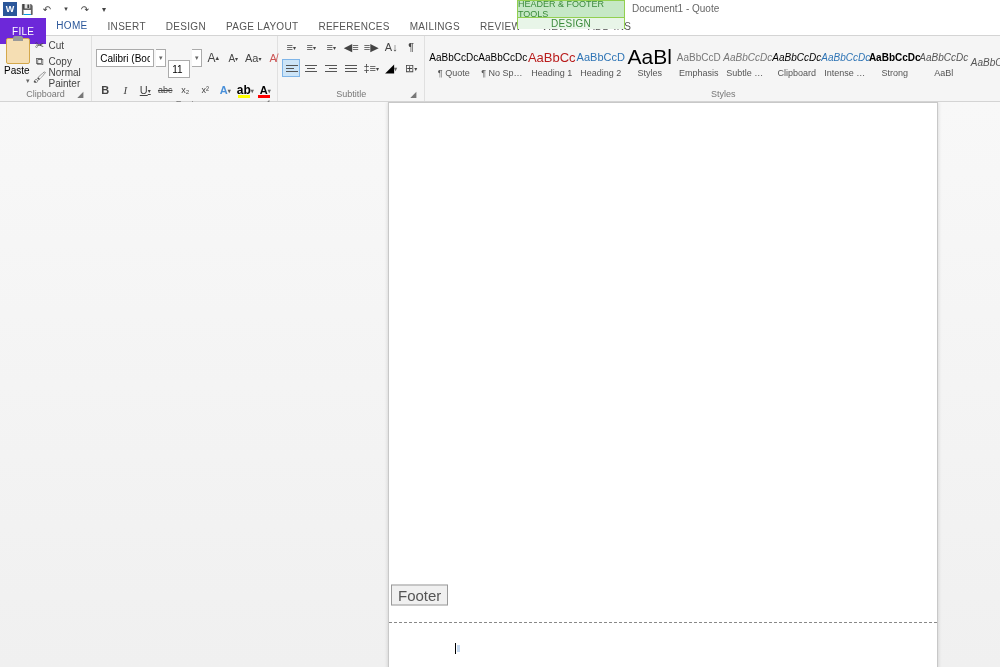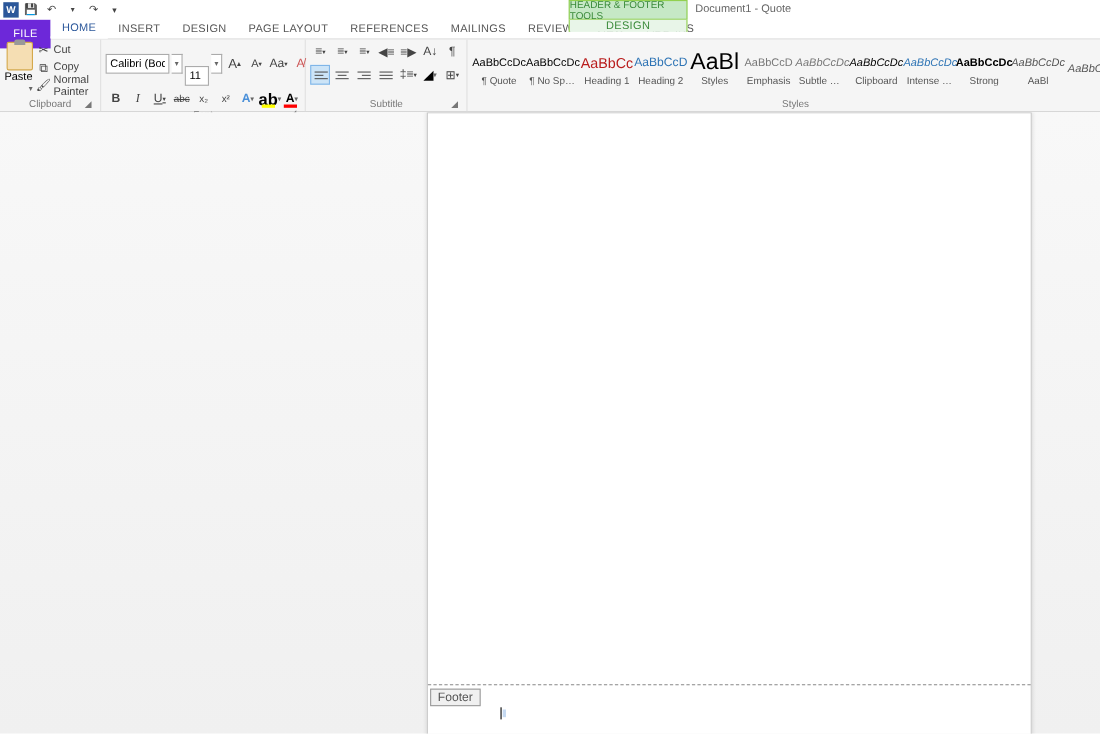--- a/index.html
+++ b/index.html
@@ -59,21 +59,21 @@
 
 .styles-body { display: flex; gap: 0; }
 .style-item { width: 49px; height: 48px; display: flex; flex-direction: column; align-items: center; justify-content: center; cursor: pointer; border: 1px solid transparent; padding: 2px; }
 .style-preview { font-size: 10px; height: 22px; display: flex; align-items: center; }
 .style-name { font-size: 9px; color: #555; white-space: nowrap; overflow: hidden; text-overflow: ellipsis; width: 100%; text-align: center; }
 
 
 .doc-area { position: absolute; top: 102px; left: 0; right: 0; bottom: 0; background: linear-gradient(to bottom, #f8f8f8 0%, #f0f0f0 100%); overflow: hidden; }
 .page { position: absolute; left: 388px; top: 0; width: 550px; height: 620px; background: #fff; box-shadow: 0 0 4px rgba(0,0,0,0.15); border: 1px solid #c8c8c8; }
 .footer-divider { position: absolute; left: 0; right: 0; top: 519px; border-top: 1px dashed #888; }
-.footer-tab { position: absolute; left: 2px; top: 531px; transform: translateY(-50%); background: #f0f0f0; border: 1px solid #999; font-size: 11px; padding: 1px 6px; color: #555; }
+.footer-tab { position: absolute; left: 2px; top: 492px; transform: translateY(-50%); background: #f0f0f0; border: 1px solid #999; font-size: 15px; padding: 1px 6px; color: #555; }
 .cursor { position: absolute; left: 66px; top: 540px; width: 1px; height: 11px; background: #000; }
 .cursor::after { content: ""; position: absolute; left: 2px; top: 2px; width: 3px; height: 7px; background: #c5d9f1; }
 </style>
 </head>
 <body>
 
 <div class="titlebar">
   <div class="titlebar-left">
     <span class="word-icon">W</span>
     <span class="qat-btn" style="color:#2b579a">💾</span>
@@ -145,21 +145,21 @@
         </div>
         <div class="font-row">
           <span class="ribbon-btn bold">B</span>
           <span class="ribbon-btn italic">I</span>
           <span class="ribbon-btn underline">U<span style="font-size:6px">▾</span></span>
           <span class="ribbon-btn strike">abc</span>
           <span class="ribbon-btn sub">x₂</span>
           <span class="ribbon-btn sub">x²</span>
           <span class="font-color-btn" style="color:#4a90d9">A<span style="font-size:6px;color:#666">▾</span></span>
           <span class="font-color-btn">
-              <span style="font-size:15px">ab</span>
+              <span style="font-size:12px">ab</span>
               <span class="font-color-bar" style="background:#ffff00"></span>
               <span style="font-size:6px;color:#666">▾</span>
             </span>
           <span class="font-color-btn">A<span class="font-color-bar" style="background:#ff0000"></span><span style="font-size:6px;color:#666">▾</span></span>
         </div>
       </div>
     </div>
     <div class="group-label">
         <span>Font</span>
         <span class="group-launcher">◢</span>

